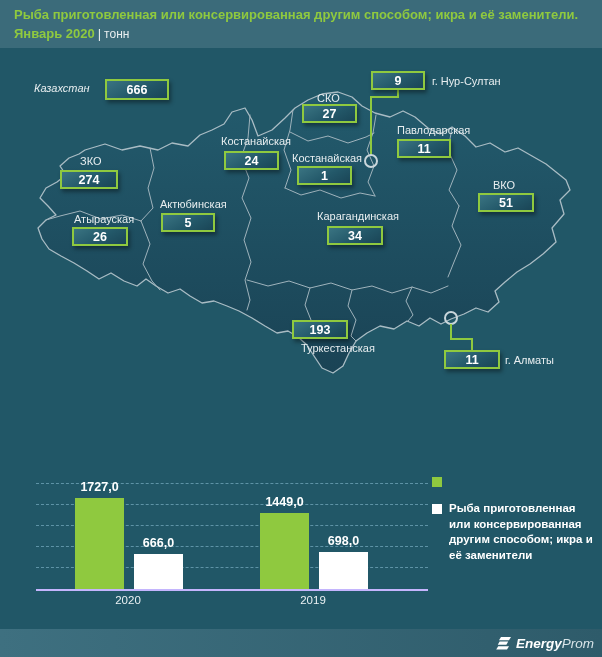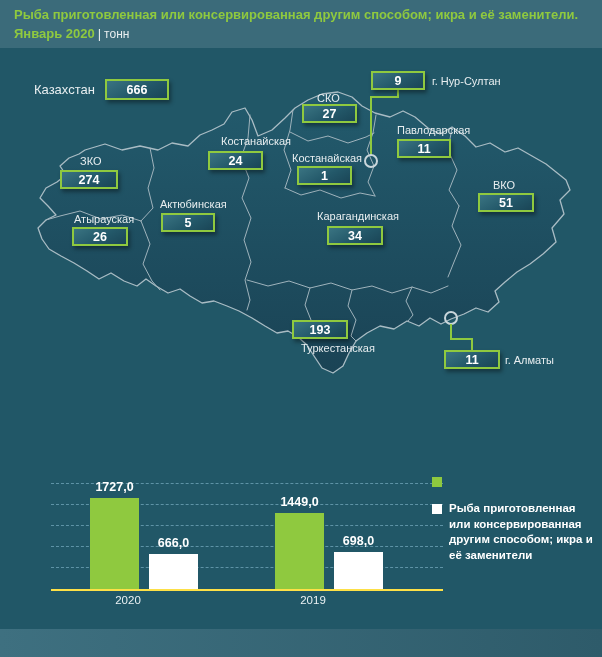--- a/index.html
+++ b/index.html
@@ -8,31 +8,31 @@
   
   .hdr{position:absolute;top:0;left:0;right:0;height:48px;background:#3B6B7A;
        padding:6px 14px 0 14px;box-sizing:border-box;}
   .hdr-line{font-size:13px;font-weight:bold;color:#8FC93F;line-height:1.45;}
   .hdr-sep{color:#E8EEF0;font-weight:normal;padding:0 3px;}
   .hdr-unit{color:#E8EEF0;font-weight:normal;font-size:12px;}
   
   .mapsvg{position:absolute;left:0;top:0;}
   
   .map-label{position:absolute;color:#E8EEF0;font-size:11px;white-space:nowrap;}
-  .kz-label{font-size:13px;}
+  .kz-label{font-size:11px;font-style:italic;}
   .vbox{position:absolute;height:15px;border:2px solid #8FC93F;
         background:linear-gradient(150deg,#3A7482 0%,#235869 55%,#1A4556 100%);
         color:#fff;font-weight:bold;font-size:12.5px;display:flex;align-items:center;
         justify-content:center;box-shadow:2px 3px 4px rgba(0,0,0,0.38);}
   .vbox-big{height:17px;}
   
   .chart-title{position:absolute;left:35px;top:426px;color:#FFFFFF;font-weight:bold;
                font-size:12.5px;white-space:nowrap;}
-  .plot{position:absolute;left:51px;top:468px;width:392px;height:121px;
-        border-bottom:2px solid #fde047;}
+  .plot{position:absolute;left:36px;top:468px;width:392px;height:121px;
+        border-bottom:2px solid #c4b5fd;}
   .gridline{position:absolute;left:0;right:0;height:0;border-top:1px dashed #5E93A6;z-index:0;}
   .bar{position:absolute;bottom:0;height:100%;z-index:1;}
   .bar-rect{position:absolute;bottom:0;left:0;right:0;}
   .bar-label{position:absolute;left:-14px;right:-14px;text-align:center;color:#fff;
              font-weight:bold;font-size:12.5px;}
   .xlabel{position:absolute;top:594px;width:70px;text-align:center;color:#EAF1F3;font-size:11.5px;}
   .legend{position:absolute;left:432px;top:474px;width:166px;}
   .legend-item{display:flex;gap:7px;color:#FFFFFF;font-size:11.5px;font-weight:bold;
                line-height:1.35;margin-bottom:14px;}
   .legend-swatch{flex:0 0 10px;width:10px;height:10px;margin-top:3px;}
@@ -102,21 +102,21 @@
   <div class="vbox" style="left:72px;top:227px;width:52px">
       <span>26</span>
     </div>
 
   <div class="map-label" style="left:160px;top:198px">Актюбинская</div>
   <div class="vbox" style="left:161px;top:213px;width:50px">
       <span>5</span>
     </div>
 
   <div class="map-label" style="left:221px;top:135px">Костанайская</div>
-  <div class="vbox" style="left:208px;top:151px;width:51px">
+  <div class="vbox" style="left:224px;top:151px;width:51px">
       <span>24</span>
     </div>
 
   <div class="map-label" style="left:317px;top:92px">СКО</div>
   <div class="vbox" style="left:302px;top:104px;width:51px">
       <span>27</span>
     </div>
 
   <div class="map-label" style="left:292px;top:152px">Костанайская</div>
   <div class="vbox" style="left:297px;top:166px;width:51px">
@@ -184,15 +184,25 @@
     <div class="legend-item">
       <span class="legend-swatch" style="background: rgb(143, 201, 63);"></span>
     </div>
     <div class="legend-item">
       <span class="legend-swatch" style="background: rgb(255, 255, 255);"></span>
       <span>Рыба приготовленная или  консервированная другим способом; икра и её заменители</span>
     </div>
   </div>
 
   <div class="ftr">
+    <div class="logo">
+      <svg width="17" height="15" viewBox="0 0 17 15">
+        <g fill="#FFFFFF">
+          <polygon points="6,1 16,1 14,4.2 4,4.2"></polygon>
+          <polygon points="4.6,5.6 13.2,5.6 11.4,8.8 2.8,8.8"></polygon>
+          <polygon points="3.2,10.2 14,10.2 12,13.4 1.2,13.4"></polygon>
+        </g>
+      </svg>
+      <span class="logo-text"><span class="bold">Energy</span><span class="light">Prom</span></span>
+    </div>
   </div>
 
 </div>
 
 </body></html>

